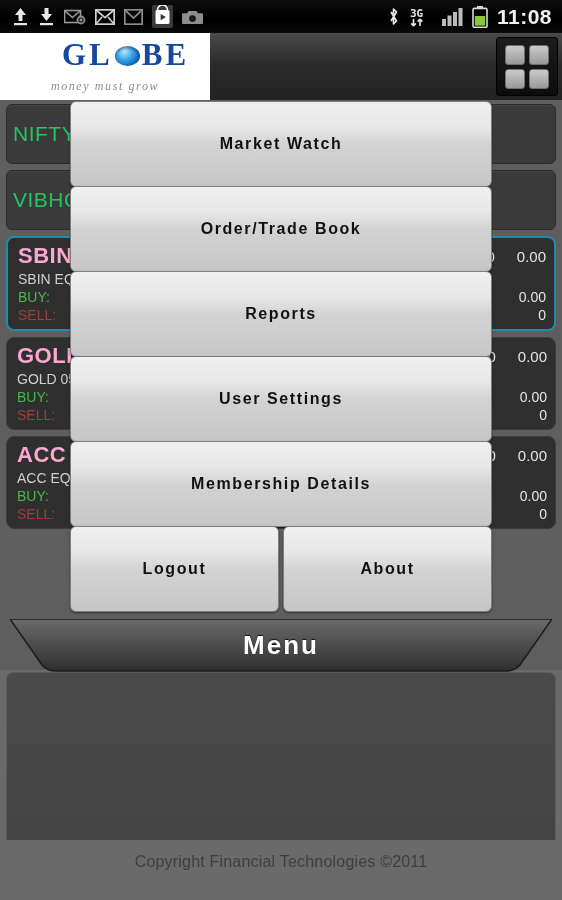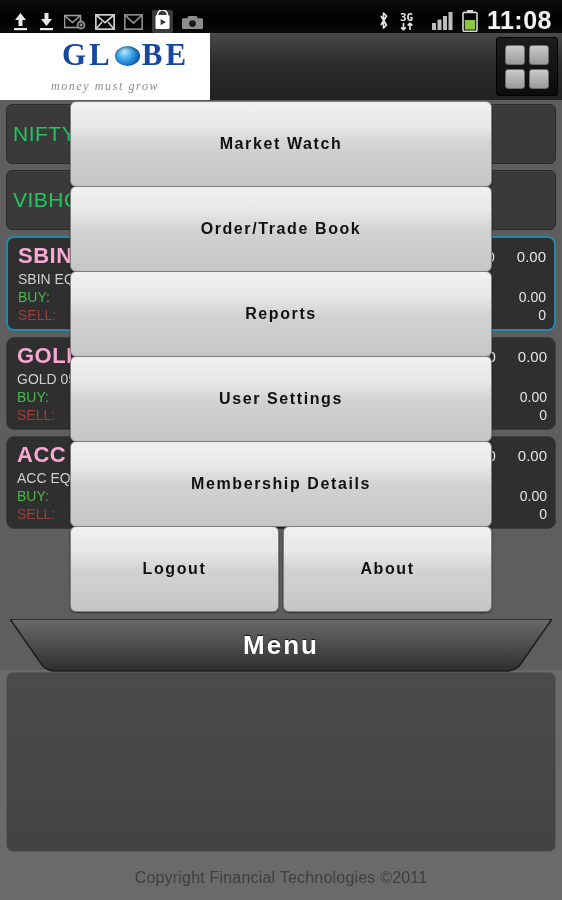--- a/index.html
+++ b/index.html
@@ -8,27 +8,27 @@
     background:#000;
     font-family:"Liberation Sans", sans-serif;
     overflow:hidden;
   }
   #screen { position:relative; width:562px; height:900px; background:#6a6a6a; }
 
   
   .statusbar {
     position:absolute; left:0; top:0; width:562px; height:33px;
     background:linear-gradient(#0d0d0d,#000 60%,#0a0a0a);
-    display:flex; align-items:flex-end;
+    display:flex; align-items:center;
   }
   .sb-left { display:flex; align-items:center; gap:9px; padding-left:12px; }
   .sb-right { margin-left:auto; display:flex; align-items:center; gap:9px; padding-right:10px; }
   .sb-ico { display:block; }
   .sb-time {
-    color:#f2f2f2; font-size:25px; font-weight:bold; letter-spacing:0.5px;
+    color:#f2f2f2; font-size:21px; font-weight:bold; letter-spacing:0.5px;
     font-family:"Liberation Sans", sans-serif; line-height:1;
   }
 
   
   .titlebar {
     position:absolute; left:0; top:33px; width:562px; height:67px;
     background:linear-gradient(#4a4a4a,#2b2b2b 45%,#222);
     display:flex; align-items:stretch;
   }
   .logo-box {
@@ -99,21 +99,21 @@
 
   
   .empty-panel {
     position:absolute; left:6px; top:672px; width:550px; height:180px;
     background:linear-gradient(#4b4b4b,#434343); border:1px solid #5a5a5a;
     border-radius:7px;
   }
 
   
   .footer {
-    position:absolute; left:0; bottom:0; width:562px; height:44px;
+    position:absolute; left:0; bottom:16px; width:562px; height:44px;
     display:flex; align-items:center; justify-content:center;
     background:#6a6a6a;
   }
   .footer span {
     color:#3f3f3f; font-size:16px; letter-spacing:0.2px;
   }
 
   
   .menu-overlay {
     position:absolute; left:0; top:95px; width:562px; height:570px;

